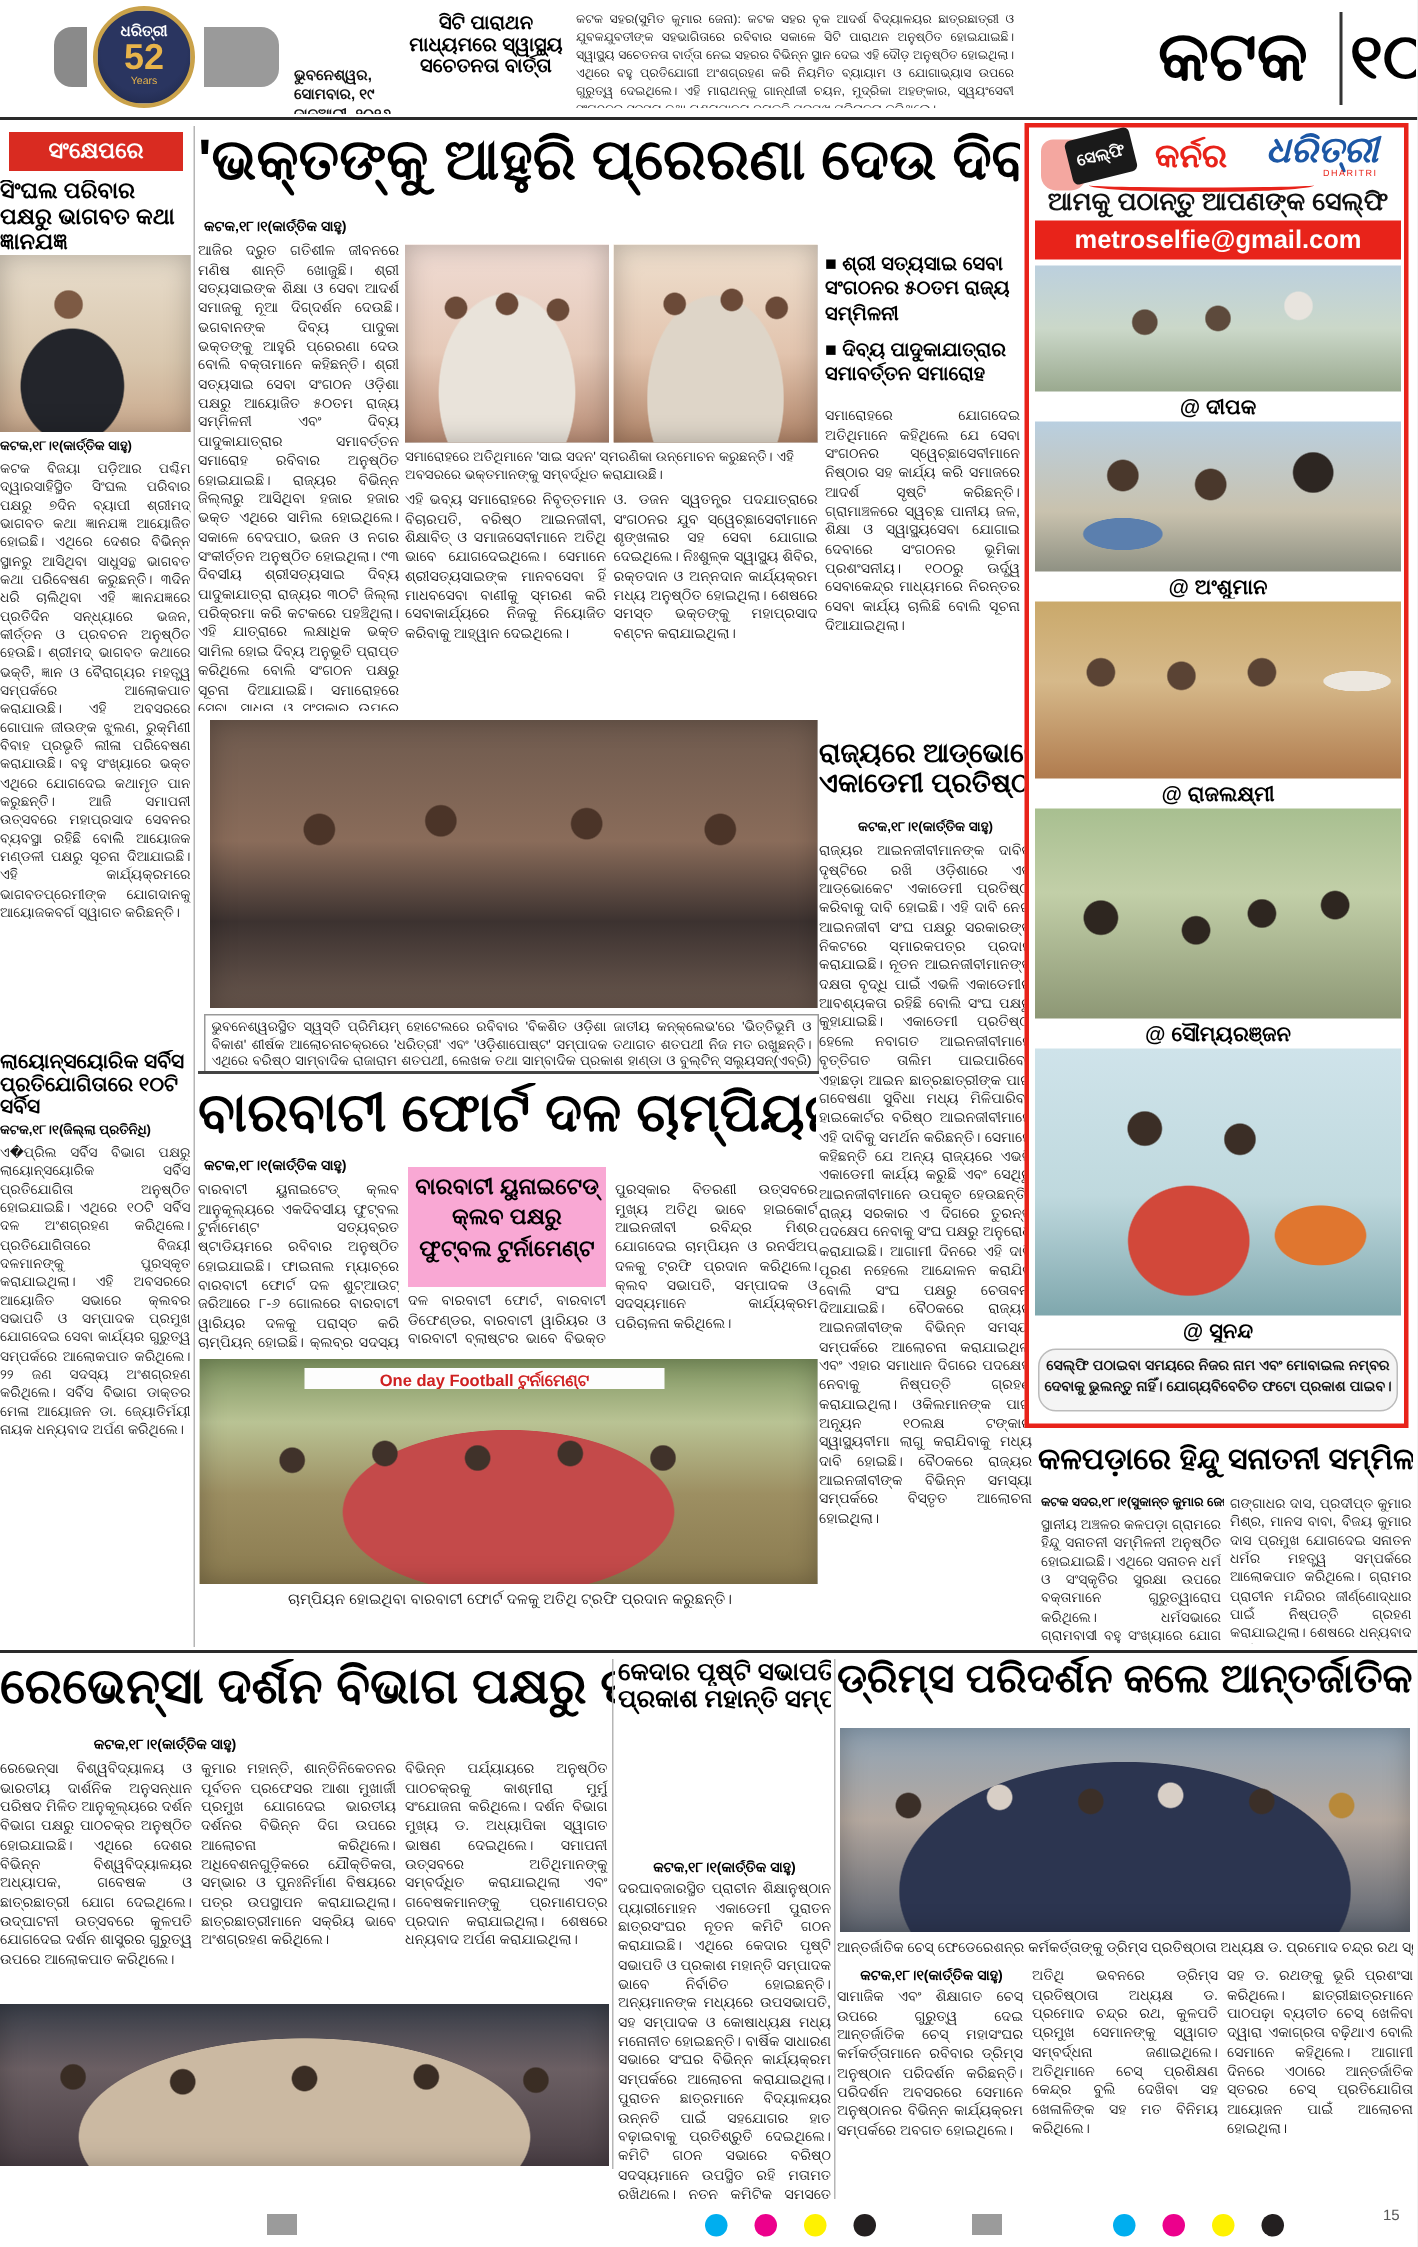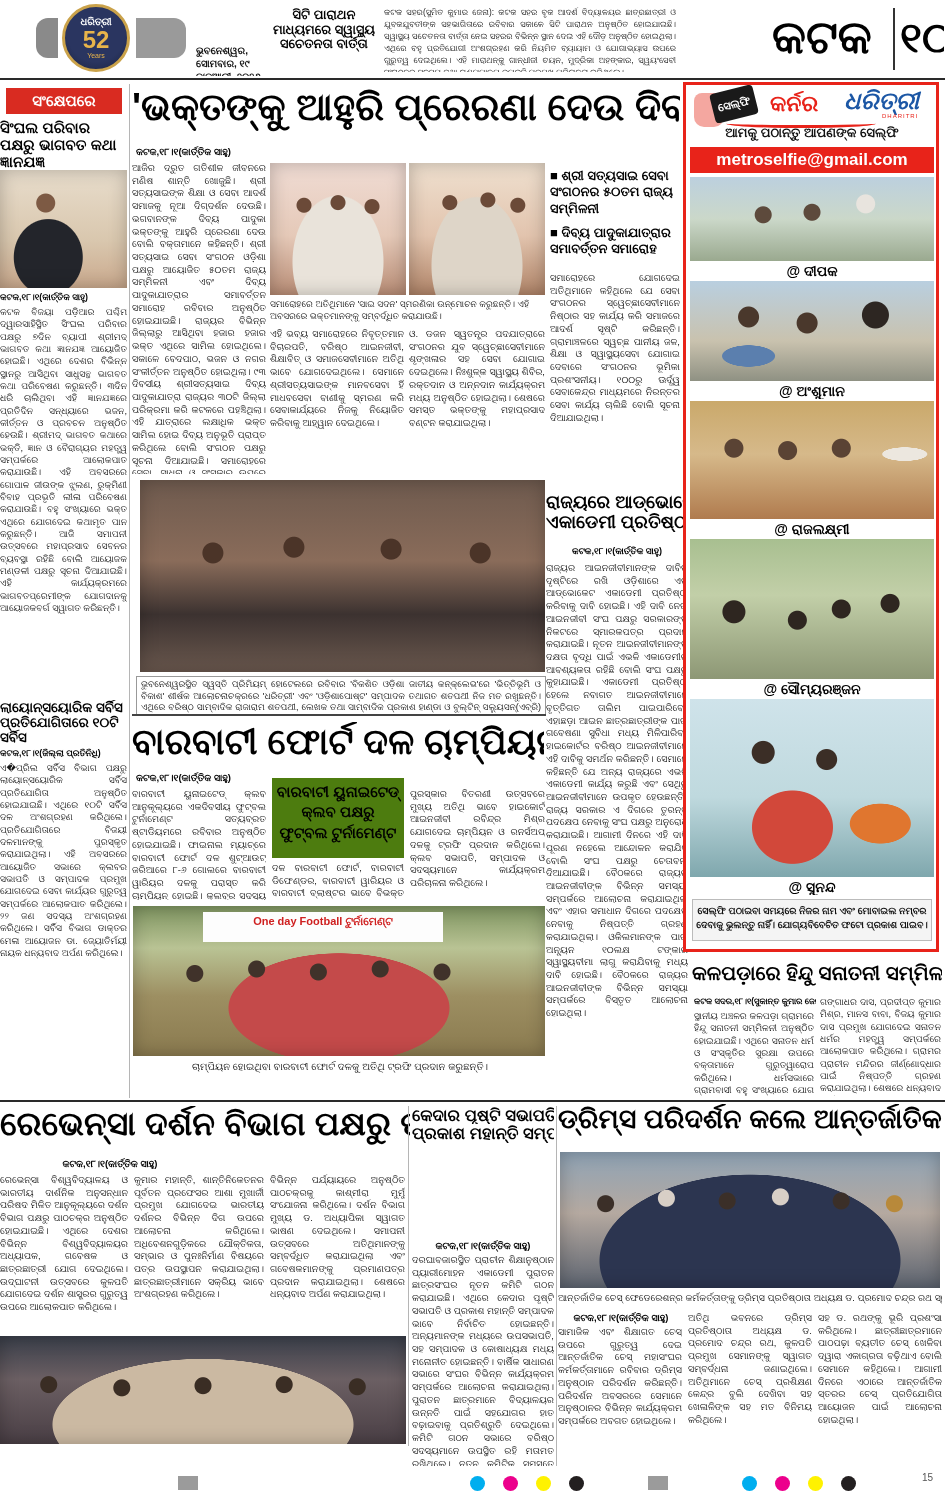--- a/index.html
+++ b/index.html
@@ -8,21 +8,21 @@
   .abs{position:absolute;}
   .hl{font-weight:bold;color:#000;line-height:1.12;}
   .nowrap{white-space:nowrap;overflow:hidden;}
   .ctr{text-align:center;}
   .body{font-size:9.5px;line-height:1.34;text-align:justify;color:#161616;overflow:hidden;word-break:break-word;}
   .dl{font-size:9.5px;font-weight:bold;color:#000;overflow:hidden;white-space:nowrap;}
   .cap{font-size:9.5px;line-height:1.3;color:#111;overflow:hidden;}
   .rule{background:#2a2a2a;}
   .vrule{background:#b5b5b5;width:1px;}
   .photo{position:absolute;overflow:hidden;box-shadow:inset 0 0 18px rgba(0,0,0,.25);}
-  .graybox{background:#4d7c0f;font-weight:bold;text-align:center;color:#000;overflow:hidden;}
+  .graybox{background:#f9a8d4;font-weight:bold;text-align:center;color:#000;overflow:hidden;}
   .selfiebox{border:3px solid #e8231a;background:#fff;}
   .selfiecap{font-size:14px;font-weight:bold;text-align:center;color:#000;overflow:hidden;white-space:nowrap;}
   .emailbar{background:#e8231a;color:#fff;font-weight:bold;font-size:17px;text-align:center;line-height:26px;overflow:hidden;}
   .badge{border-radius:50%;background:radial-gradient(circle at 50% 42%,#2a3560 60%,#1b2340 100%);
          border:3px solid #caa24a;box-sizing:border-box;color:#fff;text-align:center;}
   .dot{display:inline-block;width:15px;height:15px;border-radius:50%;margin-right:9px;}
   .regsq{display:inline-block;width:20px;height:14px;background:#9b9b9b;}
   .bullets{font-size:13px;font-weight:bold;line-height:1.25;color:#000;overflow:hidden;}
   .bullets .bi{margin-bottom:8px;}
   .phone{background:#1a1a1a;border-radius:4px;color:#fff;text-align:center;transform:rotate(-14deg);}
@@ -109,21 +109,21 @@
 
   <div class="abs selfiebox" style="left:683px;top:82px;width:256px;height:870px;box-sizing:border-box;">
     <div class="abs hand" style="left:8px;top:8px;width:30px;height:34px;"></div>
     <div class="abs phone" style="left:26px;top:4px;width:44px;height:30px;">
       <span style="font-size:11px;font-weight:bold;line-height:30px;">ସେଲ୍ଫି</span>
     </div>
     <div class="abs nowrap" style="left:84px;top:6px;width:70px;height:28px;font-size:22px;font-weight:bold;color:#e8231a;">କର୍ନର</div>
     <div class="abs nowrap" style="left:158px;top:2px;width:92px;height:28px;font-size:24px;font-weight:bold;font-style:italic;color:#1c57a5;">ଧରିତ୍ରୀ</div>
     <div class="abs nowrap" style="left:196px;top:28px;width:52px;height:8px;font-size:6px;color:#e8231a;letter-spacing:1px;">DHARITRI</div>
     <div class="abs" style="left:40px;top:34px;width:150px;height:6px;border-bottom:3px solid #e8231a;border-radius:0 0 60% 60%;"></div>
-    <div class="abs ctr" style="left:4px;top:40px;width:244px;height:22px;font-size:13px;font-weight:bold;overflow:hidden;white-space:nowrap;">ଆମକୁ ପଠାନ୍ତୁ ଆପଣଙ୍କ ସେଲ୍ଫି</div>
+    <div class="abs ctr" style="left:4px;top:40px;width:244px;height:22px;font-size:17px;font-weight:bold;overflow:hidden;white-space:nowrap;">ଆମକୁ ପଠାନ୍ତୁ ଆପଣଙ୍କ ସେଲ୍ଫି</div>
     <div class="abs emailbar" style="left:4px;top:62px;width:244px;height:26px;">metroselfie@gmail.com</div>
 
     <div class="photo" style="left:4px;top:92px;width:244px;height:84px;box-shadow:none;background:
          radial-gradient(circle at 72% 32%, #e8e4de 0 9px, transparent 10px),
          radial-gradient(circle at 30% 45%, #5d4a3c 0 8px, transparent 9px),
          radial-gradient(circle at 50% 42%, #5d4a3c 0 8px, transparent 9px),
          linear-gradient(180deg,#bcd0de,#cbd8c9 50%,#9aa98f);"></div>
     <div class="abs selfiecap" style="left:4px;top:178px;width:244px;height:16px;">@ ଦୀପକ</div>
 
     <div class="photo" style="left:4px;top:196px;width:244px;height:100px;box-shadow:none;background:
@@ -151,40 +151,40 @@
     <div class="abs selfiecap" style="left:4px;top:596px;width:244px;height:16px;">@ ସୌମ୍ୟରଞ୍ଜନ</div>
 
     <div class="photo" style="left:4px;top:614px;width:244px;height:178px;box-shadow:none;background:
          radial-gradient(circle at 30% 30%, #3b2e26 0 11px, transparent 12px),
          radial-gradient(circle at 56% 34%, #3b2e26 0 10px, transparent 11px),
          radial-gradient(ellipse at 42% 72%, #d2483a 0 40px, transparent 41px),
          radial-gradient(ellipse at 78% 70%, #e0762f 0 30px, transparent 31px),
          linear-gradient(180deg,#cfe3ea,#bfd9de 55%,#7fa7ad);"></div>
     <div class="abs selfiecap" style="left:4px;top:794px;width:244px;height:16px;">@ ସୁନନ୍ଦ</div>
 
-    <div class="abs ctr" style="left:6px;top:814px;width:240px;height:42px;font-size:9.5px;font-weight:bold;line-height:1.5;background:#f4f4f4;border:1px solid #bbb;border-radius:0;overflow:hidden;padding-top:4px;box-sizing:border-box;">ସେଲ୍ଫି ପଠାଇବା ସମୟରେ ନିଜର ନାମ ଏବଂ ମୋବାଇଲ ନମ୍ବର ଦେବାକୁ ଭୁଲନ୍ତୁ ନାହିଁ। ଯୋଗ୍ୟବିବେଚିତ ଫଟୋ ପ୍ରକାଶ ପାଇବ।</div>
+    <div class="abs ctr" style="left:6px;top:814px;width:240px;height:42px;font-size:9.5px;font-weight:bold;line-height:1.5;background:#f4f4f4;border:1px solid #bbb;border-radius:12px;overflow:hidden;padding-top:4px;box-sizing:border-box;">ସେଲ୍ଫି ପଠାଇବା ସମୟରେ ନିଜର ନାମ ଏବଂ ମୋବାଇଲ ନମ୍ବର ଦେବାକୁ ଭୁଲନ୍ତୁ ନାହିଁ। ଯୋଗ୍ୟବିବେଚିତ ଫଟୋ ପ୍ରକାଶ ପାଇବ।</div>
   </div>
 
   <div class="abs rule" style="left:132px;top:714px;width:414px;height:2px;background:#444;"></div>
   <div class="abs hl nowrap ctr" style="left:132px;top:722px;width:412px;height:46px;font-size:36px;">ବାରବାଟୀ ଫୋର୍ଟ ଦଳ ଚାମ୍ପିୟନ</div>
   <div class="abs dl" style="left:136px;top:772px;width:140px;height:13px;">କଟକ,୧୮।୧(କାର୍ତ୍ତିକ ସାହୁ)</div>
   <div class="abs body" style="left:132px;top:788px;width:134px;height:112px;">ବାରବାଟୀ ୟୁନାଇଟେଡ୍ କ୍ଲବ ଆନୁକୂଲ୍ୟରେ ଏକଦିବସୀୟ ଫୁଟ୍‌ବଲ ଟୁର୍ନାମେଣ୍ଟ ସତ୍ୟବ୍ରତ ଷ୍ଟାଡିୟମରେ ରବିବାର ଅନୁଷ୍ଠିତ ହୋଇଯାଇଛି। ଫାଇନାଲ ମ୍ୟାଚ୍‌ରେ ବାରବାଟୀ ଫୋର୍ଟ ଦଳ ଶୁଟ୍‌ଆଉଟ୍ ଜରିଆରେ ୮-୬ ଗୋଲରେ ବାରବାଟୀ ୱାରିୟର ଦଳକୁ ପରାସ୍ତ କରି ଚାମ୍ପିୟନ୍ ହୋଇଛି। କ୍ଲବ୍‌ର ସଦସ୍ୟ ଖେଳାଳିମାନଙ୍କୁ ୪ଟି</div>
   <div class="abs graybox" style="left:272px;top:778px;width:132px;height:80px;font-size:15px;line-height:1.35;padding:4px;box-sizing:border-box;">ବାରବାଟୀ ୟୁନାଇଟେଡ୍ କ୍ଲବ ପକ୍ଷରୁ ଫୁଟ୍‌ବଲ ଟୁର୍ନାମେଣ୍ଟ</div>
   <div class="abs body" style="left:272px;top:862px;width:132px;height:40px;">ଦଳ ବାରବାଟୀ ଫୋର୍ଟ, ବାରବାଟୀ ଡିଫେଣ୍ଡର, ବାରବାଟୀ ୱାରିୟର ଓ ବାରବାଟୀ ବ୍ଲାଷ୍ଟର ଭାବେ ବିଭକ୍ତ କରାଯାଇ ମ୍ୟାଚ୍ ଖେଳାଯାଇଥିଲା।</div>
   <div class="abs body" style="left:410px;top:788px;width:135px;height:114px;">ପୁରସ୍କାର ବିତରଣୀ ଉତ୍ସବରେ ମୁଖ୍ୟ ଅତିଥି ଭାବେ ହାଇକୋର୍ଟ ଆଇନଜୀବୀ ରବିନ୍ଦ୍ର ମିଶ୍ର ଯୋଗଦେଇ ଚାମ୍ପିୟନ ଓ ରନର୍ସଅପ୍ ଦଳକୁ ଟ୍ରଫି ପ୍ରଦାନ କରିଥିଲେ। କ୍ଲବ ସଭାପତି, ସମ୍ପାଦକ ଓ ସଦସ୍ୟମାନେ କାର୍ଯ୍ୟକ୍ରମ ପରିଚାଳନା କରିଥିଲେ।</div>
 
   <div class="photo" style="left:133px;top:906px;width:412px;height:150px;background:
        radial-gradient(circle at 15% 45%, #40322a 0 8px, transparent 9px),
        radial-gradient(circle at 30% 42%, #40322a 0 8px, transparent 9px),
        radial-gradient(circle at 45% 44%, #40322a 0 8px, transparent 9px),
        radial-gradient(circle at 60% 42%, #40322a 0 8px, transparent 9px),
        radial-gradient(circle at 75% 44%, #40322a 0 8px, transparent 9px),
        radial-gradient(ellipse at 50% 68%, #c44a4a 0 110px, transparent 111px),
        linear-gradient(180deg,#7e9460,#b9c394 28%,#9d8f62 60%,#8a7a4f);">
-    <div style="position:absolute;left:70px;top:6px;width:240px;height:30px;background:#fdfdfd;color:#cf2020;font-size:11px;font-weight:bold;text-align:center;line-height:18px;overflow:hidden;">
+    <div style="position:absolute;left:70px;top:6px;width:240px;height:14px;background:#fdfdfd;color:#cf2020;font-size:11px;font-weight:bold;text-align:center;line-height:18px;overflow:hidden;">
       <span>One day Football ଟୁର୍ନାମେଣ୍ଟ</span>
     </div>
   </div>
   <div class="abs cap ctr" style="left:140px;top:1060px;width:400px;height:16px;font-size:10px;white-space:nowrap;">ଚାମ୍ପିୟନ ହୋଇଥିବା ବାରବାଟୀ ଫୋର୍ଟ ଦଳକୁ ଅତିଥି ଟ୍ରଫି ପ୍ରଦାନ କରୁଛନ୍ତି।</div>
 
   <div class="abs hl nowrap ctr" style="left:692px;top:962px;width:250px;height:30px;font-size:20px;">କଳପଡ଼ାରେ ହିନ୍ଦୁ ସନାତନୀ ସମ୍ମିଳନୀ</div>
   <div class="abs dl" style="left:694px;top:996px;width:122px;height:12px;font-size:8.4px;">କଟକ ସଦର,୧୮।୧(ସୁକାନ୍ତ କୁମାର ଜେନା)</div>
   <div class="abs body" style="left:694px;top:1010px;width:120px;height:86px;font-size:9.2px;">ସ୍ଥାନୀୟ ଅଞ୍ଚଳର କଳପଡ଼ା ଗ୍ରାମରେ ହିନ୍ଦୁ ସନାତନୀ ସମ୍ମିଳନୀ ଅନୁଷ୍ଠିତ ହୋଇଯାଇଛି। ଏଥିରେ ସନାତନ ଧର୍ମ ଓ ସଂସ୍କୃତିର ସୁରକ୍ଷା ଉପରେ ବକ୍ତାମାନେ ଗୁରୁତ୍ୱାରୋପ କରିଥିଲେ। ଧର୍ମସଭାରେ ଗ୍ରାମବାସୀ ବହୁ ସଂଖ୍ୟାରେ ଯୋଗ ଦେଇଥିଲେ।</div>
   <div class="abs body" style="left:820px;top:996px;width:121px;height:100px;font-size:9.2px;">ଗଙ୍ଗାଧର ଦାସ, ପ୍ରଦୀପ୍ତ କୁମାର ମିଶ୍ର, ମାନସ ବାବା, ବିଜୟ କୁମାର ଦାସ ପ୍ରମୁଖ ଯୋଗଦେଇ ସନାତନ ଧର୍ମର ମହତ୍ତ୍ୱ ସମ୍ପର୍କରେ ଆଲୋକପାତ କରିଥିଲେ। ଗ୍ରାମର ପ୍ରାଚୀନ ମନ୍ଦିରର ଜୀର୍ଣ୍ଣୋଦ୍ଧାର ପାଇଁ ନିଷ୍ପତ୍ତି ଗ୍ରହଣ କରାଯାଇଥିଲା। ଶେଷରେ ଧନ୍ୟବାଦ ଅର୍ପଣ କରାଯାଇଥିଲା।</div>
 

